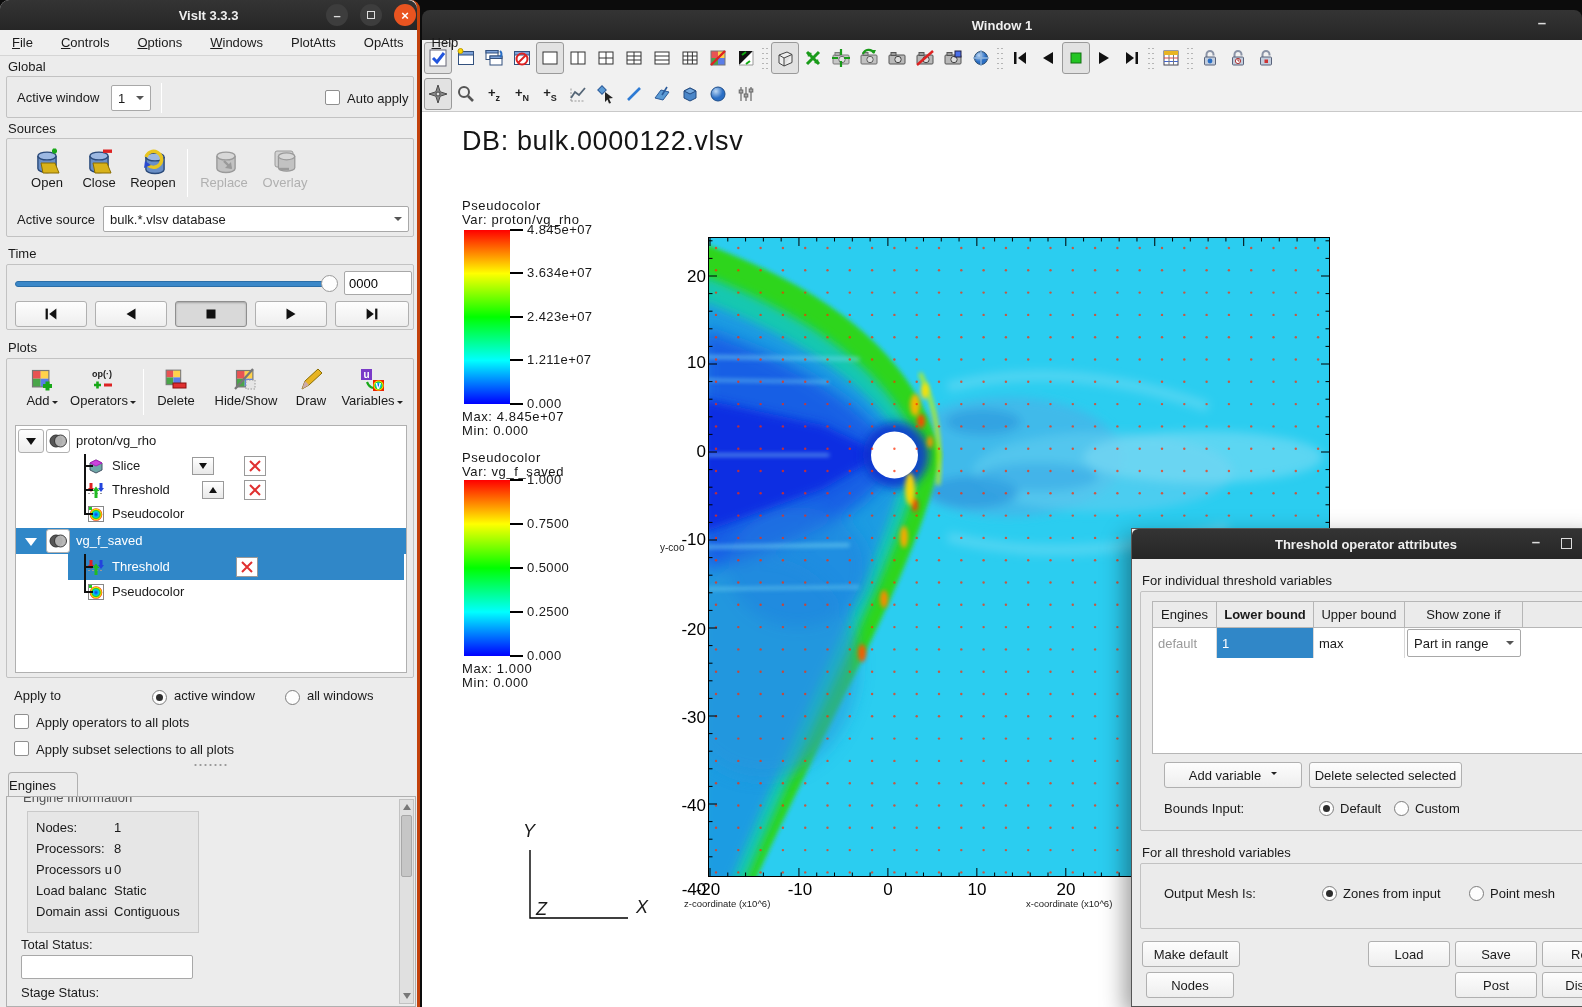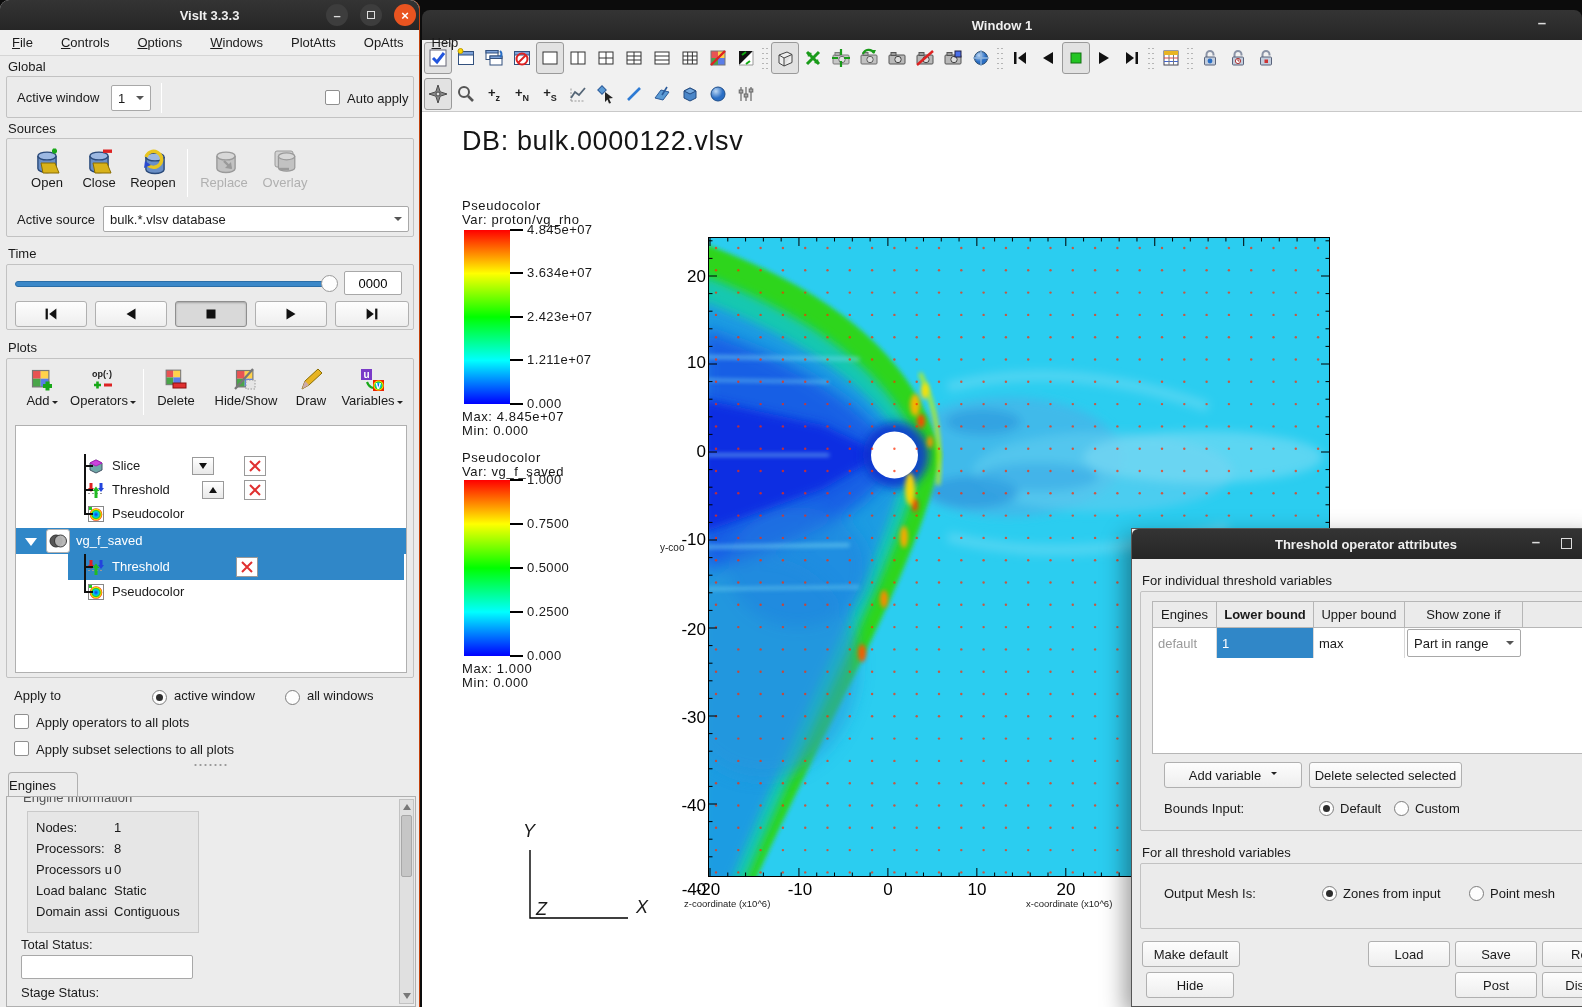--- a/index.html
+++ b/index.html
@@ -1493,21 +1493,21 @@
       <svg width="160" height="120">
           <path d="M25,35 V103 H123" fill="none" stroke="#000" stroke-width="1.4"></path>
         </svg>
       <span class="lbl" style="left:18px;top:6px;font-size:18px;font-style:italic">Y</span>
       <span class="lbl" style="left:31px;top:84px;font-size:18px;font-style:italic">Z</span>
       <span class="lbl" style="left:131px;top:82px;font-size:18px;font-style:italic">X</span>
     </div>
   </div>
 </div>
 
-<div class="abs" id="visit" style="left:0;top:0;width:420px;height:1007px;background:#ececec;border-right:1px solid #c2410c;border-radius:9px 9px 0 0">
+<div class="abs" id="visit" style="left:0;top:0;width:420px;height:1007px;background:#ececec;border-right:3px solid #c2410c;border-radius:9px 9px 0 0">
   <div class="titlebar">
     <span>VisIt 3.3.3</span>
     <span class="abs" style="left:326px;top:4px;width:22px;height:22px;border-radius:50%;background:#3d3d3d;color:#ddd;display:flex;align-items:center;justify-content:center;font-weight:bold">–</span>
     <span class="abs" style="left:360px;top:4px;width:22px;height:22px;border-radius:50%;background:#3d3d3d;display:flex;align-items:center;justify-content:center">
         <i style="width:8px;height:8px;border:1.5px solid #ddd;display:block"></i>
       </span>
     <span class="abs" style="left:394px;top:4px;width:22px;height:22px;border-radius:50%;background:#e95420;color:#fff;display:flex;align-items:center;justify-content:center;font-weight:bold">×</span>
   </div>
 
   <div class="abs" style="left:0;top:30px;width:100%;height:26px;background:#efefef;border-bottom:1px solid #d5d5d5;display:flex;align-items:center;gap:28px;padding-left:12px">
@@ -1577,21 +1577,21 @@
     <span class="lbl" style="left:10px;top:73px">Active source</span>
     <div class="combo" style="left:96px;top:67px;width:306px;height:26px">
         <span>bulk.*.vlsv database</span>
       </div>
   </div>
 
   <span class="seclab" style="left:8px;top:246px">Time</span>
   <div class="gbox" style="left:6px;top:264px;width:408px;height:66px">
     <div class="abs" style="left:8px;top:16px;width:322px;height:6px;border-radius:3px;background:#3a87c8;border:1px solid #2a6ea8"></div>
     <div class="abs" style="left:314px;top:10px;width:17px;height:17px;border-radius:50%;background:#fdfdfd;border:1px solid #9a9a9a"></div>
-    <input class="f" style="left: 337px; top: 6px; width: 58px; height: 24px; text-align: center;" value="0000">
+    <input class="f" style="left: 337px; top: 6px; width: 68px; height: 24px;" value="0000">
     <div class="btn" style="left:8px;top:36px;width:72px;height:26px">
         <svg width="18" height="18" viewBox="0 0 20 20">
           <use href="#s-sb"></use>
         </svg>
       </div>
     <div class="btn" style="left:88px;top:36px;width:72px;height:26px">
         <svg width="18" height="18" viewBox="0 0 20 20">
           <use href="#s-pb"></use>
         </svg>
       </div>
@@ -1658,20 +1658,32 @@
           <text x="4.5" y="11" font-size="10" font-weight="bold" fill="#fff" font-family="Liberation Sans">u</text>
           <path d="M8,15 q2,5 6,6" fill="none" stroke="#18a818" stroke-width="2.2"></path>
           <rect x="14" y="13" width="11" height="11" fill="url(#g-rb)"></rect>
           <text x="16.5" y="22" font-size="10" font-weight="bold" fill="#fff" font-family="Liberation Sans">v</text>
         </svg>
       <span><span>Variables</span><i class="mm"></i></span>
     </div>
 
     <div class="abs" style="left:8px;top:66px;width:392px;height:248px;background:#fff;border:1px solid #b0b0b0;overflow:hidden">
 
+      <div class="abs" style="left:0;top:2px;width:100%;height:26px">
+        <span class="btn" style="left:2px;top:1px;width:26px;height:24px">
+            <i class="tri-d" style="margin-top:6px"></i>
+          </span>
+        <span class="btn" style="left:30px;top:1px;width:24px;height:24px;background:#fff">
+            <svg width="20" height="20">
+              <circle cx="8" cy="10" r="6" fill="#555" stroke="#333"></circle>
+              <circle cx="12.5" cy="10" r="6" fill="#b5b5b5" stroke="#333" opacity=".95"></circle>
+            </svg>
+          </span>
+        <span class="lbl" style="left:60px;top:5px">proton/vg_rho</span>
+      </div>
       <div class="abs" style="left:0;top:28px;width:100%;height:24px">
         <svg class="abs" style="left:70px;top:2px" width="20" height="20">
             <use href="#s-slice"></use>
           </svg>
         <span class="lbl" style="left:96px;top:4px">Slice</span>
         <span class="udbtn" style="left:176px;top:3px">
             <i class="tri-d" style="border-width:4px;border-top-width:6px;margin-top:4px"></i>
           </span>
         <span class="xbtn" style="left:228px;top:2px">
             <svg width="14" height="14">
@@ -1823,16 +1835,16 @@
   <span class="lbl" style="left:32px;top:357px">Output Mesh Is:</span>
   <span class="radio sel" style="left:190px;top:357px"></span>
   <span class="lbl" style="left:211px;top:357px">Zones from input</span>
   <span class="radio" style="left:337px;top:357px"></span>
   <span class="lbl" style="left:358px;top:357px">Point mesh</span>
 
   <div class="btn" style="left:10px;top:412px;width:98px;height:26px">Make default</div>
   <div class="btn" style="left:236px;top:412px;width:82px;height:26px">Load</div>
   <div class="btn" style="left:323px;top:412px;width:82px;height:26px">Save</div>
   <div class="btn" style="left:410px;top:412px;width:92px;height:26px">Reset</div>
-  <div class="btn" style="left:14px;top:443px;width:88px;height:26px">Hide</div>
+  <div class="btn" style="left:14px;top:443px;width:88px;height:26px">Nodes</div>
   <div class="btn" style="left:323px;top:443px;width:82px;height:26px">Post</div>
   <div class="btn" style="left:410px;top:443px;width:92px;height:26px">Dismiss</div>
 </div>
 
 </body></html>

